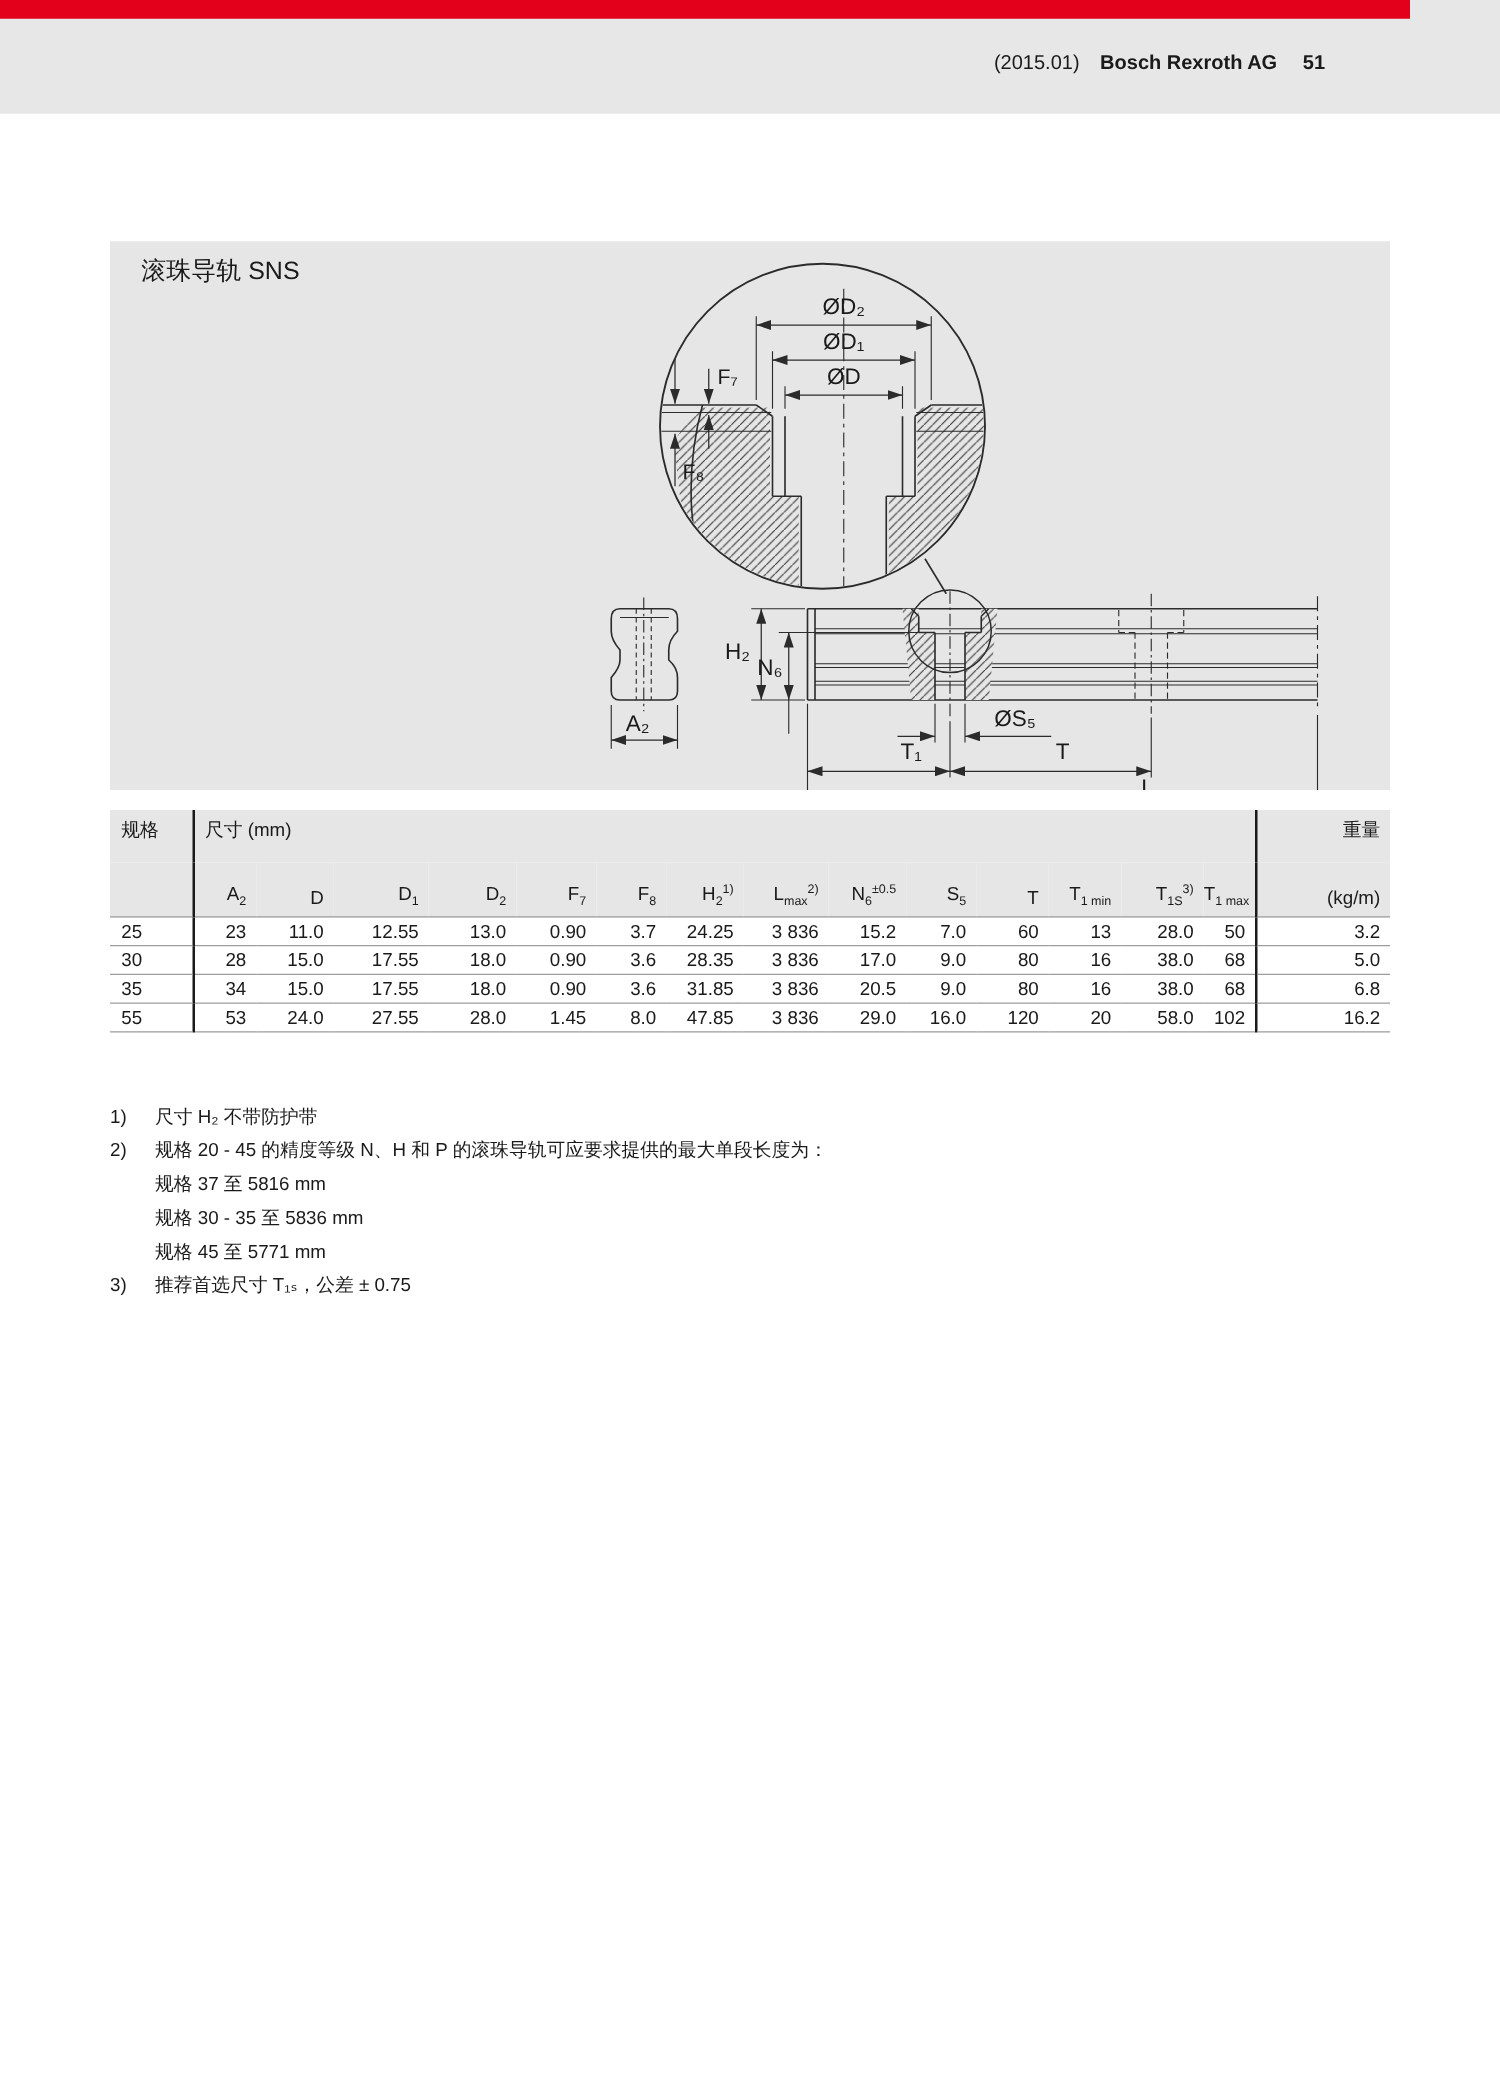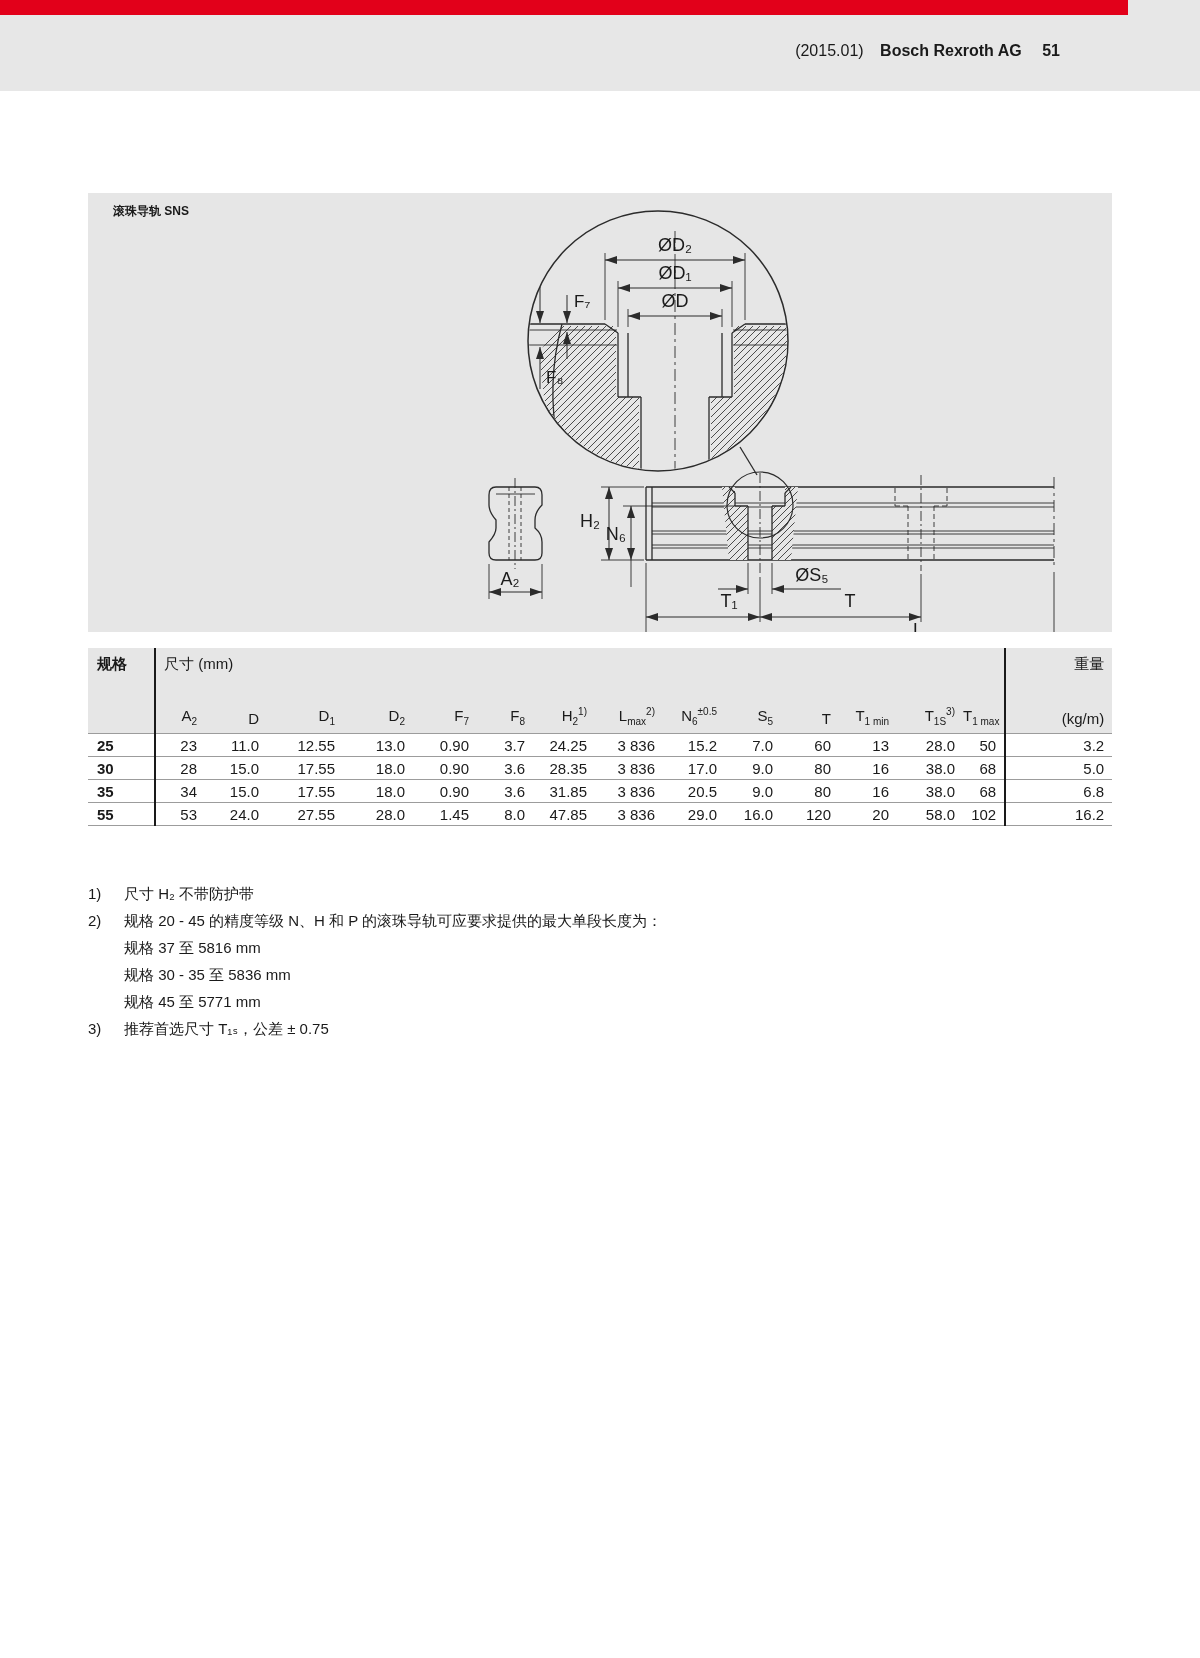--- a/index.html
+++ b/index.html
@@ -9,36 +9,36 @@
   
   .top-band{position:absolute;left:0;top:0;width:1200px;height:91px;background:#e7e7e7;}
   .red-bar{position:absolute;left:0;top:0;width:1128px;height:15px;background:#e2001a;}
   .page-head{position:absolute;top:42px;right:140px;font-size:16px;white-space:nowrap;}
   .page-head .date{font-weight:400;}
   .page-head .company{font-weight:700;margin-left:12px;}
   .page-head .pagenum{font-weight:700;margin-left:16px;}
 
   
   .panel{position:absolute;left:88px;top:193px;width:1024px;height:439px;background:#e6e6e6;}
-  .panel-title{position:absolute;left:25px;top:10px;font-size:12px;font-weight:700;}
+  .panel-title{position:absolute;left:25px;top:10px;font-size:20px;font-weight:400;}
   .panel svg{position:absolute;left:0;top:0;}
   svg text{font-family:"Liberation Sans","DejaVu Sans",sans-serif;fill:#1a1a1a;}
 
   
   .spec-table{position:absolute;left:88px;top:648px;width:1024px;border-collapse:collapse;table-layout:fixed;font-size:15px;}
   .spec-table th,.spec-table td{padding:0;white-space:nowrap;overflow:visible;}
   .spec-table thead th{background:#e6e6e6;font-weight:400;text-align:right;vertical-align:bottom;padding:0 8px 6px 0;}
   .spec-table thead tr.hrow1 th{vertical-align:top;padding-top:7px;height:29px;}
   .spec-table thead tr.hrow2 th{height:37px;font-weight:400;}
   .spec-table thead th.lal{text-align:left;padding-left:8px;padding-right:0;}
   .spec-table thead th sup{font-size:10px;}
   .spec-table thead th sub{font-size:10px;}
   .spec-table tbody td{height:22px;text-align:right;padding-right:8px;border-bottom:1px solid #9c9c9c;}
   .spec-table tbody tr:first-child td{border-top:1px solid #9c9c9c;}
-  .spec-table td:first-child,.spec-table th:first-child{text-align:left;padding-left:9px;font-weight:700;}
+  .spec-table td:first-child,.spec-table th:first-child{text-align:left;padding-left:9px;font-weight:400;}
   .spec-table .vline-l{border-left:2px solid #1a1a1a;}
 
   
   .footnotes{position:absolute;left:88px;top:880px;width:960px;font-size:15px;}
   .fn-line{display:flex;line-height:27px;}
   .fn-num{width:36px;flex:0 0 36px;}
   .fn-text{flex:1;}
 </style>
 </head>
 <body>

